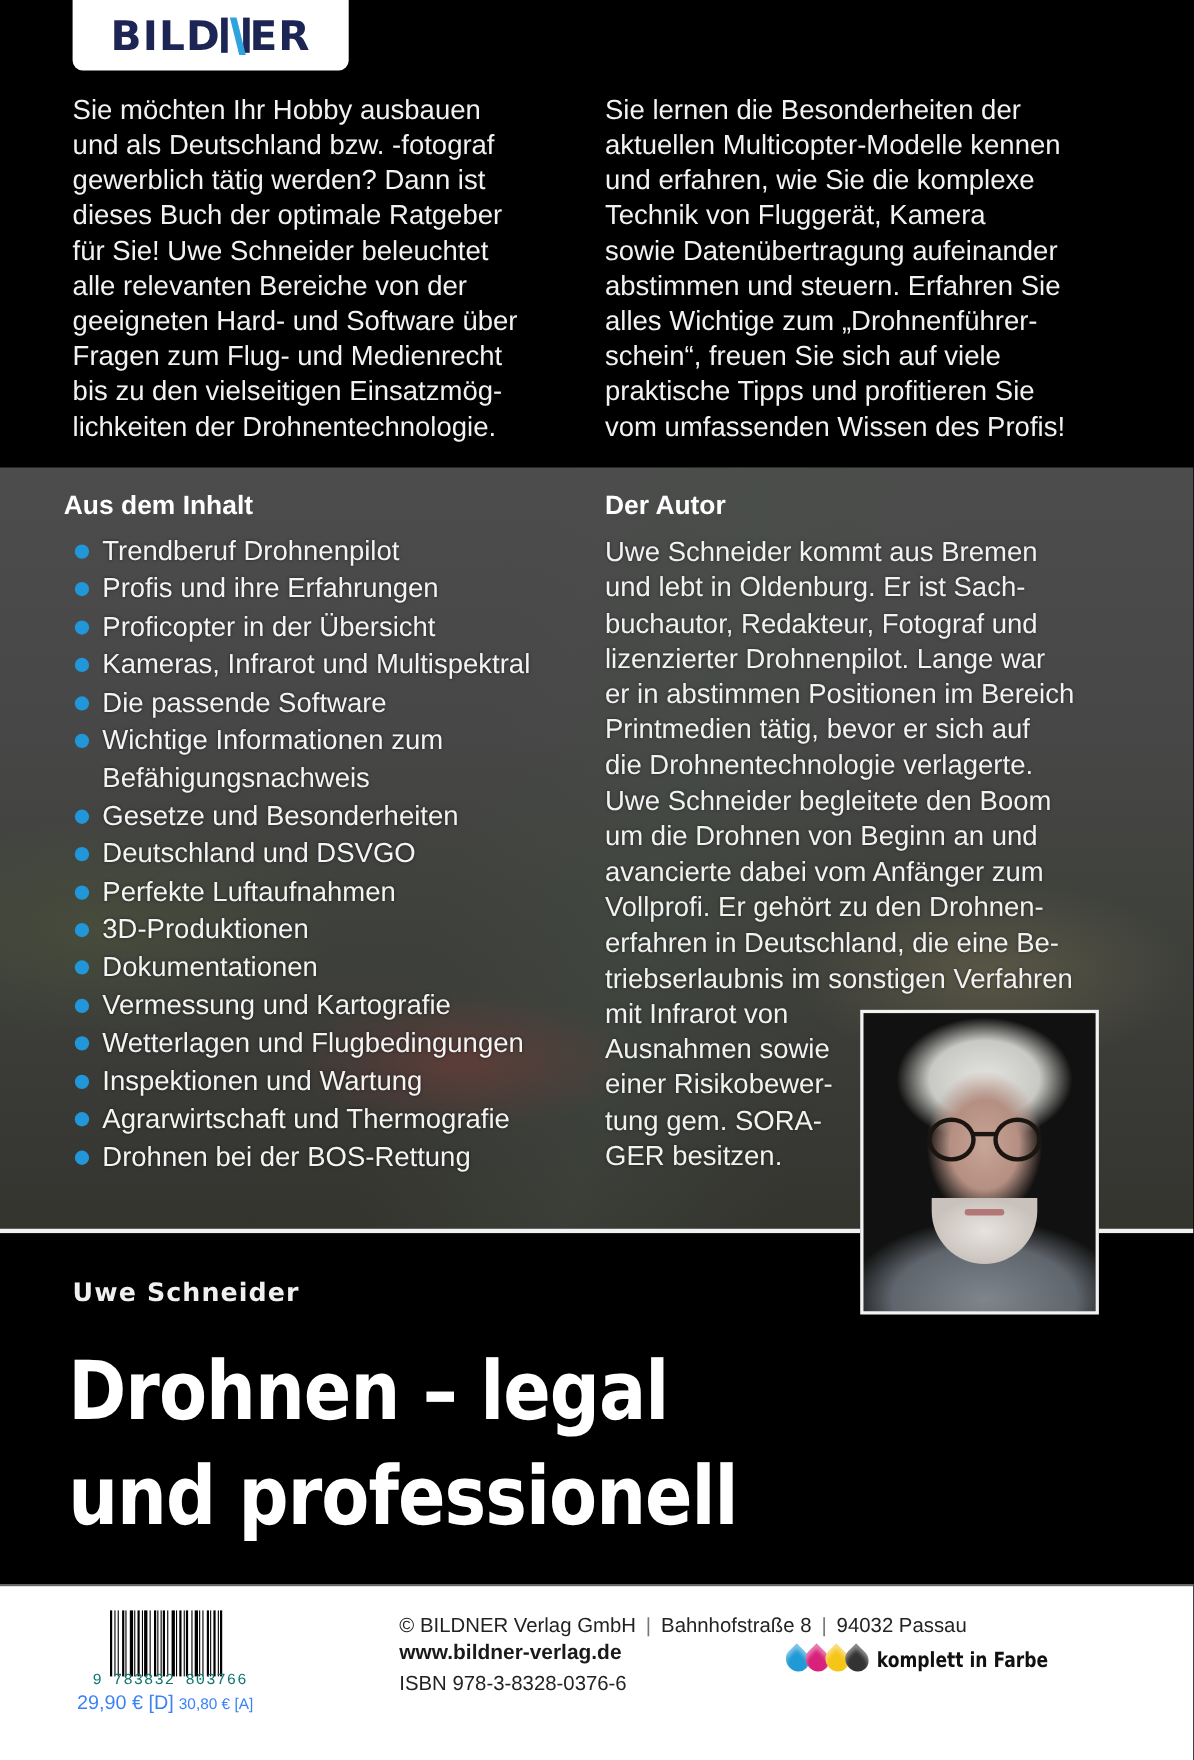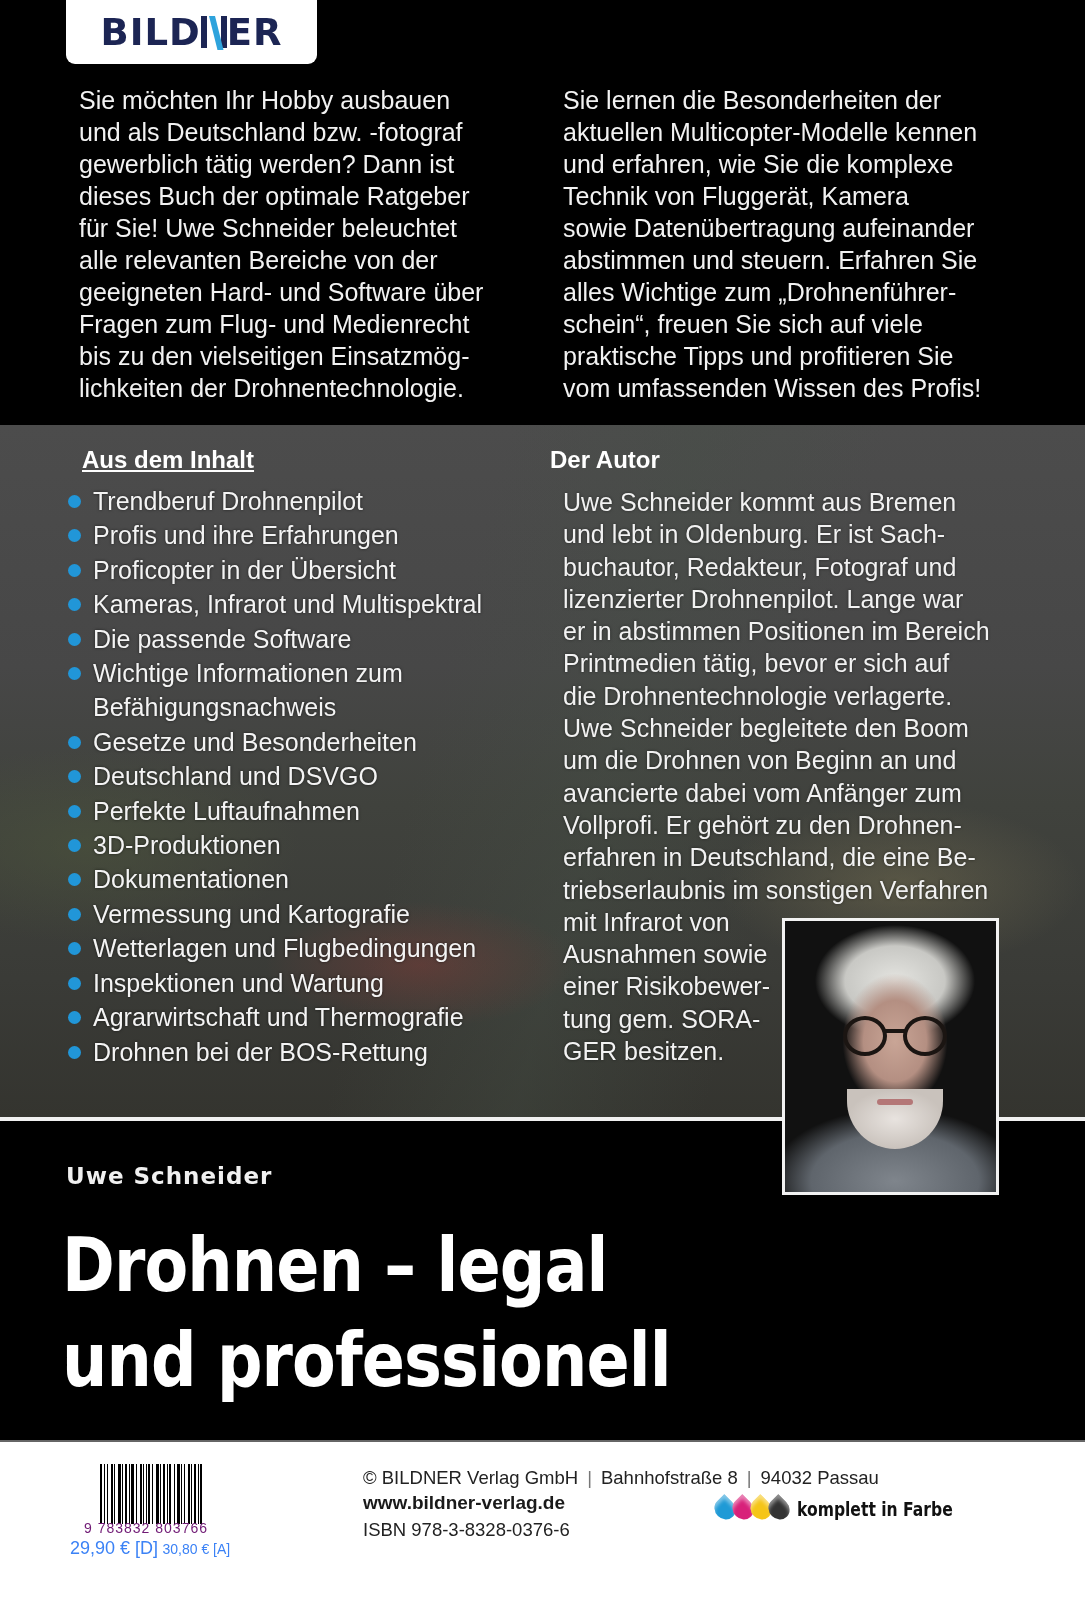--- a/index.html
+++ b/index.html
@@ -28,42 +28,42 @@
   }
   .logo-slash span {
     position: absolute; right: 0; top: 0; width: 6px; height: 32px; background: #1c2554;
   }
 
   
   .col-text {
     position: absolute; font-size: 25px; line-height: 32px; color: #f2f2f2;
     font-family: "Liberation Sans", sans-serif;
   }
-  .col-text .ln { display: block; white-space: nowrap; margin-left: 13px; }
+  .col-text .ln { display: block; white-space: nowrap; }
   #intro-left { left: 66px; top: 84px; }
   #intro-right { left: 550px; top: 84px; }
 
   
   .photo-band {
     position: absolute; left: 0; top: 425px; width: 1085px; height: 692px;
     background:
       radial-gradient(ellipse 220px 90px at 420px 540px, rgba(120,60,55,0.55), rgba(0,0,0,0) 70%),
       linear-gradient(105deg, rgba(0,0,0,0) 40%, rgba(70,80,70,0.35) 55%, rgba(0,0,0,0) 70%),
       radial-gradient(ellipse 300px 140px at 90px 420px, rgba(80,90,60,0.45), rgba(0,0,0,0) 70%),
       radial-gradient(ellipse 260px 120px at 900px 460px, rgba(140,130,90,0.35), rgba(0,0,0,0) 70%),
       linear-gradient(180deg, #4c4c4c 0%, #474747 35%, #40423d 55%, #3a3b37 80%, #34342f 100%);
   }
   .band-bottom-line {
     position: absolute; left: 0; top: 1117px; width: 1085px; height: 4px; background: #f0f0f0;
   }
 
   .section-heading {
     position: absolute; font-weight: bold; font-size: 24px; color: #fff;
   }
-  #toc-heading { left: 82px; top: 446px; text-decoration: underline; }
+  #toc-heading { left: 58px; top: 446px; }
   #author-heading { left: 550px; top: 446px; }
 
   .toc-list { position: absolute; left: 66px; top: 484px; list-style: none; }
   .toc-item {
     position: relative; padding-left: 27px; font-size: 25px; line-height: 34.4px; white-space: nowrap;
     color: #f4f4f4; text-shadow: 0 0 3px rgba(0,0,0,0.6);
   }
   .toc-item .sub { display: block; }
   .bullet-icon {
     position: absolute; left: 2px; top: 11px; width: 13px; height: 13px; border-radius: 50%;
@@ -108,22 +108,22 @@
   
   .footer {
     position: absolute; left: 0; top: 1440px; width: 1085px; height: 160px; background: #fff; color: #1a1a1a;
     border-top: 2px solid #666;
   }
   .barcode {
     position: absolute; left: 100px; top: 22px; width: 135px; height: 60px; display: flex; align-items: stretch;
   }
   .barcode i { display: block; height: 100%; background: #000; }
   .barcode-digits {
-    position: absolute; left: 84px; top: 78px; font-family: Liberation Sans, sans-serif; font-size: 14px;
-    letter-spacing: 1px; color: #701a75; background: transparent; white-space: nowrap; text-align: center;
+    position: absolute; left: 84px; top: 78px; font-family: Liberation Mono, monospace; font-size: 14px;
+    letter-spacing: 1px; color: #0f766e; background: transparent; white-space: nowrap; text-align: center;
   }
   .price-line { position: absolute; left: 70px; top: 96px; white-space: nowrap; color: #3b82f6; }
   .price-main { font-size: 18px; }
   .price-sub { font-size: 14px; }
 
   .imprint { position: absolute; left: 363px; top: 23px; font-size: 18.5px; line-height: 25px; color: #222; white-space: nowrap; }
   .imprint .sep { color: #777; margin: 0 9px; }
   .website { position: absolute; left: 363px; top: 50px; font-size: 19px; font-weight: bold; color: #1a1a1a; }
   .isbn { position: absolute; left: 363px; top: 77px; font-size: 18.5px; color: #222; }
 

